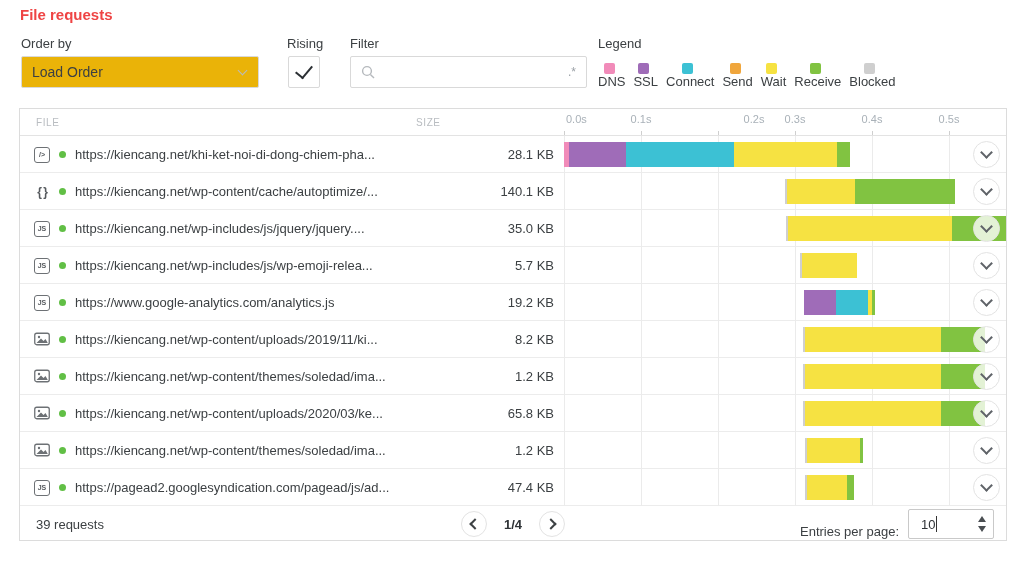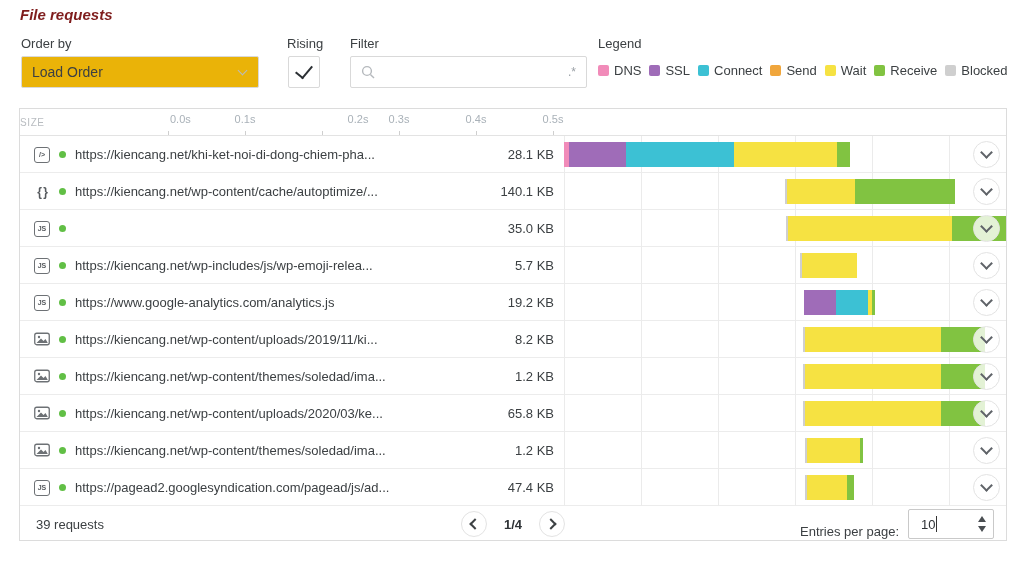--- a/index.html
+++ b/index.html
@@ -1,21 +1,21 @@
 <!DOCTYPE html>
 <html><head>
 <meta charset="utf-8">
 <style>
   html,body { margin:0; padding:0; }
   body {
     width:1024px; height:561px; position:relative; overflow:hidden;
     background:#fff; color:#3c4043;
     font-family:"Liberation Sans", sans-serif; font-size:13px;
   }
-  .page-title { position:absolute; left:20px; top:6px; font-size:15px; font-weight:bold; color:#7f1d1d;font-style:italic; }
+  .page-title { position:absolute; left:20px; top:6px; font-size:15px; font-weight:bold; color:#ef4444; }
 
   .lbl { position:absolute; top:36px; font-size:13px; color:#3c4043; }
   #sort-label   { left:21px; }
   #rising-label { left:287px; }
   #filter-label { left:350px; }
   #legend-label { left:598px; }
 
   .select {
     position:absolute; left:21px; top:56px; width:238px; height:32px; box-sizing:border-box;
     border:1px solid #d9d9d9; border-radius:2px; background:#eab308;
@@ -33,21 +33,21 @@
 
   .searchbox {
     position:absolute; left:350px; top:56px; width:237px; height:32px; box-sizing:border-box;
     border:1px solid #d9d9d9; border-radius:2px; background:#fff;
     display:flex; align-items:center; padding:0 10px; gap:8px;
   }
   .searchbox input { border:none; outline:none; flex:1; font-family:inherit; font-size:13px; min-width:0; }
   .regex { color:#9aa0a6; font-size:12px; font-style:normal; }
 
   .legend-items { position:absolute; left:598px; top:63px; display:flex; align-items:center; font-size:13px; color:#3c4043; white-space:nowrap; }
-  .lg-item { display:flex; align-items:center; margin-right:8px; }
+  .lg-item { display:flex; align-items:center; margin-right:8px;flex-direction:column; }
   .lg-sw { width:11px; height:11px; border-radius:2px; margin-right:5px; }
 
   .panel { position:absolute; left:19px; top:108px; width:988px; height:433px; box-sizing:border-box; border:1px solid #dcdcdc; background:#fff; }
 
   .thead { display:flex; height:26px; border-bottom:1px solid #e3e3e3; align-items:center; }
   .th-file { flex:1; padding-left:16px; font-size:10px; letter-spacing:0.6px; color:#b9bdc1; }
   .th-size { width:148px; box-sizing:border-box; font-size:10px; letter-spacing:0.6px; color:#b9bdc1; }
   .th-tl { width:442px; height:26px; position:relative; }
   .tick-label { position:absolute; top:4px; font-size:11px; color:#a9b1b8; transform:translateX(-50%); }
   .tick-label.first { transform:translateX(1px); }
@@ -145,20 +145,21 @@
         <span>Receive</span>
       </span>
       <span class="lg-item">
         <span class="lg-sw" style="background: rgb(207, 207, 207);"></span>
         <span>Blocked</span>
       </span>
     </div>
 
   <div class="panel">
     <div class="thead">
+      <div class="th-file">FILE</div>
       <div class="th-size">SIZE</div>
       <div class="th-tl" id="axis">
           <span class="tick-label first" style="left: 1px;">0.0s</span>
           <span class="tick-mark" style="left: 0px;"></span>
           <span class="tick-label" style="left: 77px;">0.1s</span>
           <span class="tick-mark" style="left: 77px;"></span>
           <span class="tick-label" style="left: 154px; margin-left: 36px;">0.2s</span>
           <span class="tick-mark" style="left: 154px;"></span>
           <span class="tick-label" style="left: 231px;">0.3s</span>
           <span class="tick-mark" style="left: 231px;"></span>
@@ -203,20 +204,21 @@
             <button class="rowchev">
         <span class="cv"></span>
       </button>
     </div>
   </div>
 
   <div class="row">
     <div class="cell-file">
       <span class="ficon"><span class="icx icbox">JS</span></span>
       <span class="dot" style="background: rgb(97, 191, 69);"></span>
+      <span class="url">https://kiencang.net/wp-includes/js/jquery/jquery....</span>
     </div>
     <div class="cell-size">35.0 KB</div>
     <div class="cell-tl">
       <div class="seg" style="left: 221.8px; width: 2.3px; background: rgb(207, 207, 207);"></div>
             <div class="seg" style="left: 224.1px; width: 164px; background: rgb(246, 226, 66);"></div>
             <div class="seg" style="left: 388.1px; width: 57px; background: rgb(129, 195, 65);"></div>
             <button class="rowchev">
         <span class="cv"></span>
       </button>
     </div>

